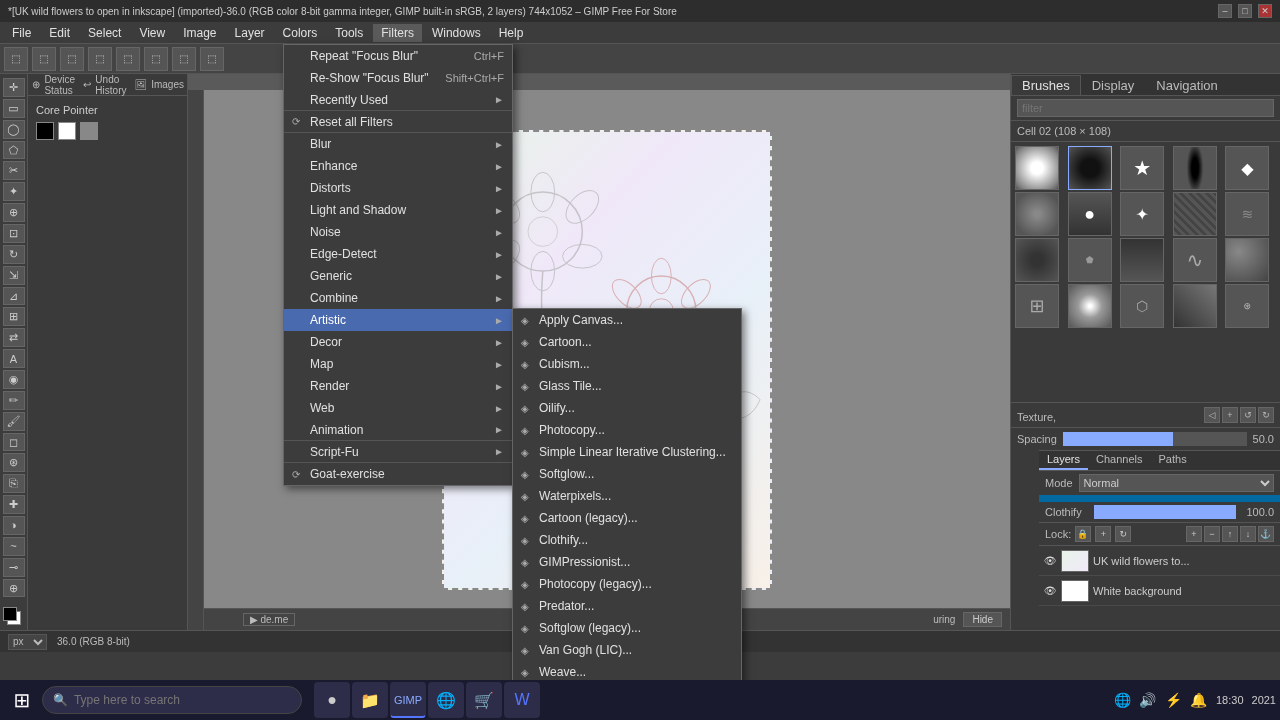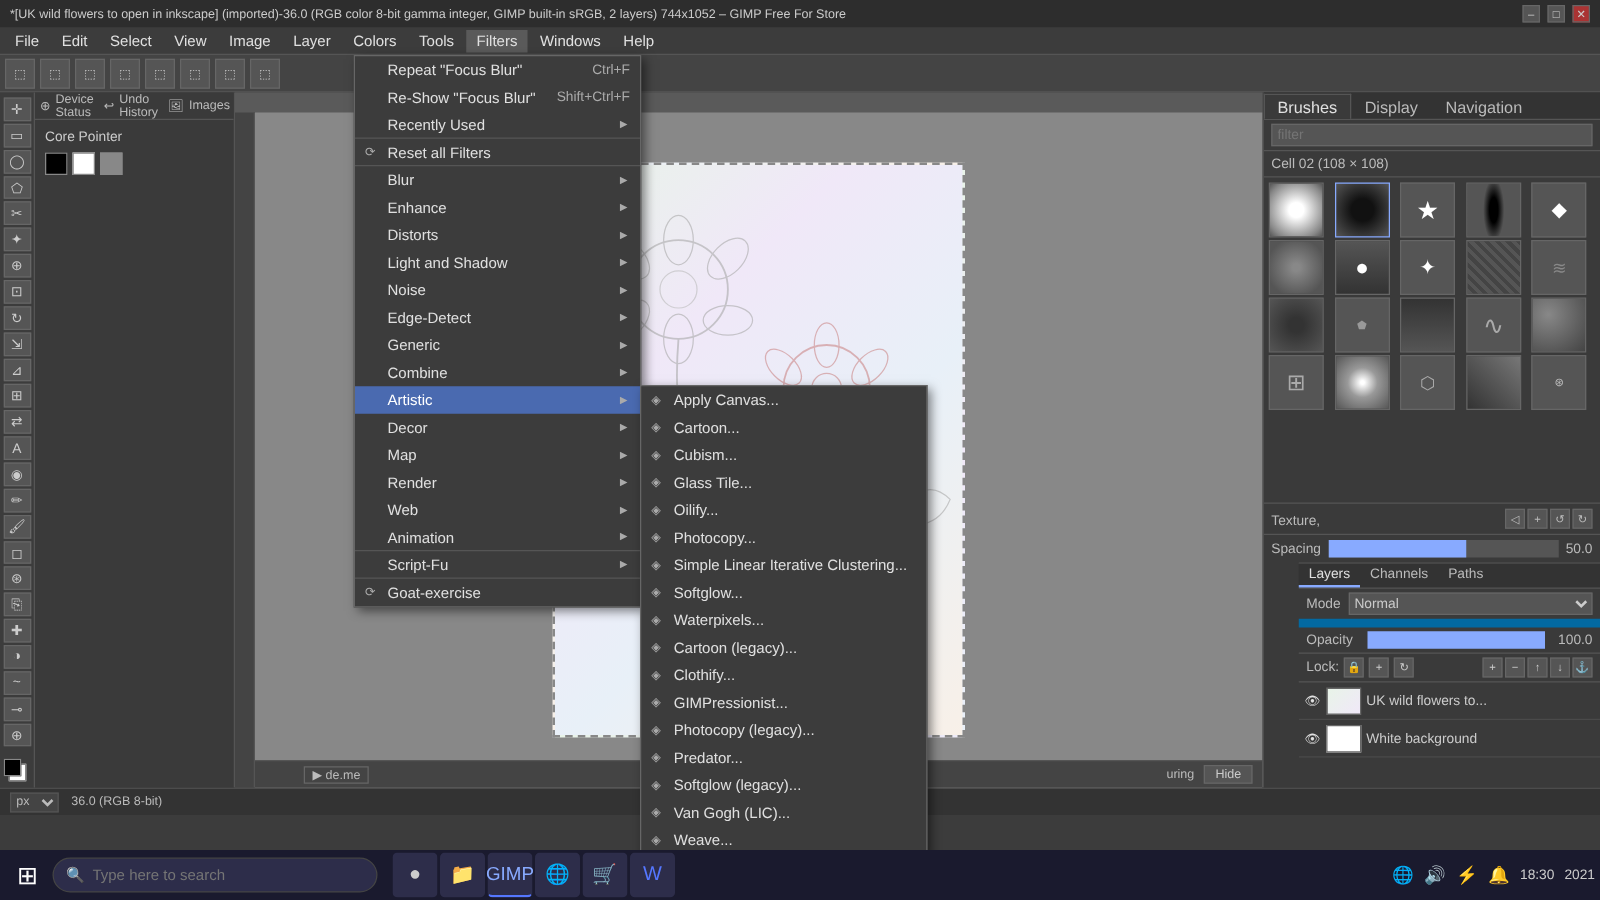--- a/index.html
+++ b/index.html
@@ -706,21 +706,21 @@
         <div class="layers-tab">Channels</div>
         <div class="layers-tab">Paths</div>
       </div>
       <div id="layers-mode-row">
         <span id="layers-mode-label">Mode</span>
         <select id="layers-mode-select">
           <option>Normal</option>
         </select>
       </div>
       <div id="opacity-row">
-        <span style="font-size:11px;color:#bbb;margin-right:6px;">Opacity</span>
+        <span style="font-size:11px;color:#bbb;margin-right:6px;">Clothify</span>
         <div style="flex:1;height:14px;background:#555;position:relative;cursor:pointer;">
           <div style="width:100%;height:100%;background:#88aaff;"></div>
         </div>
         <span style="font-size:11px;color:#bbb;margin-left:4px;">100.0</span>
       </div>
       <div id="lock-row">
         <span style="font-size:11px;color:#bbb;">Lock:</span>
         <div class="lock-btn">🔒</div>
         <div class="lock-btn">+</div>
         <div class="lock-btn">↻</div>
@@ -897,21 +897,21 @@
 
 <div id="taskbar">
   <button id="start-btn">⊞</button>
   <div id="search-bar">
     <span id="search-icon">🔍</span>
     <input id="search-input" type="text" style="background: transparent; border: none; color: rgb(187, 187, 187); font-size: 12px; width: 200px; outline: none;" placeholder="Type here to search">
   </div>
   <div style="width:8px;"></div>
   <div class="taskbar-app">●</div>
   <div class="taskbar-app">📁</div>
-  <div class="taskbar-app active" style="font-size:15px;color:#88aaff;">GIMP</div>
+  <div class="taskbar-app active" style="font-size:11px;color:#88aaff;">GIMP</div>
   <div class="taskbar-app">🌐</div>
   <div class="taskbar-app">🛒</div>
   <div class="taskbar-app" style="color:#5577ff;">W</div>
   <div id="taskbar-right">
     <span class="sys-icon">🌐</span>
     <span class="sys-icon">🔊</span>
     <span class="sys-icon">⚡</span>
     <span class="sys-icon">🔔</span>
     <span style="font-size:11px;color:#ccc;">18:30</span>
     <span style="font-size:11px;color:#ccc;">2021</span>

